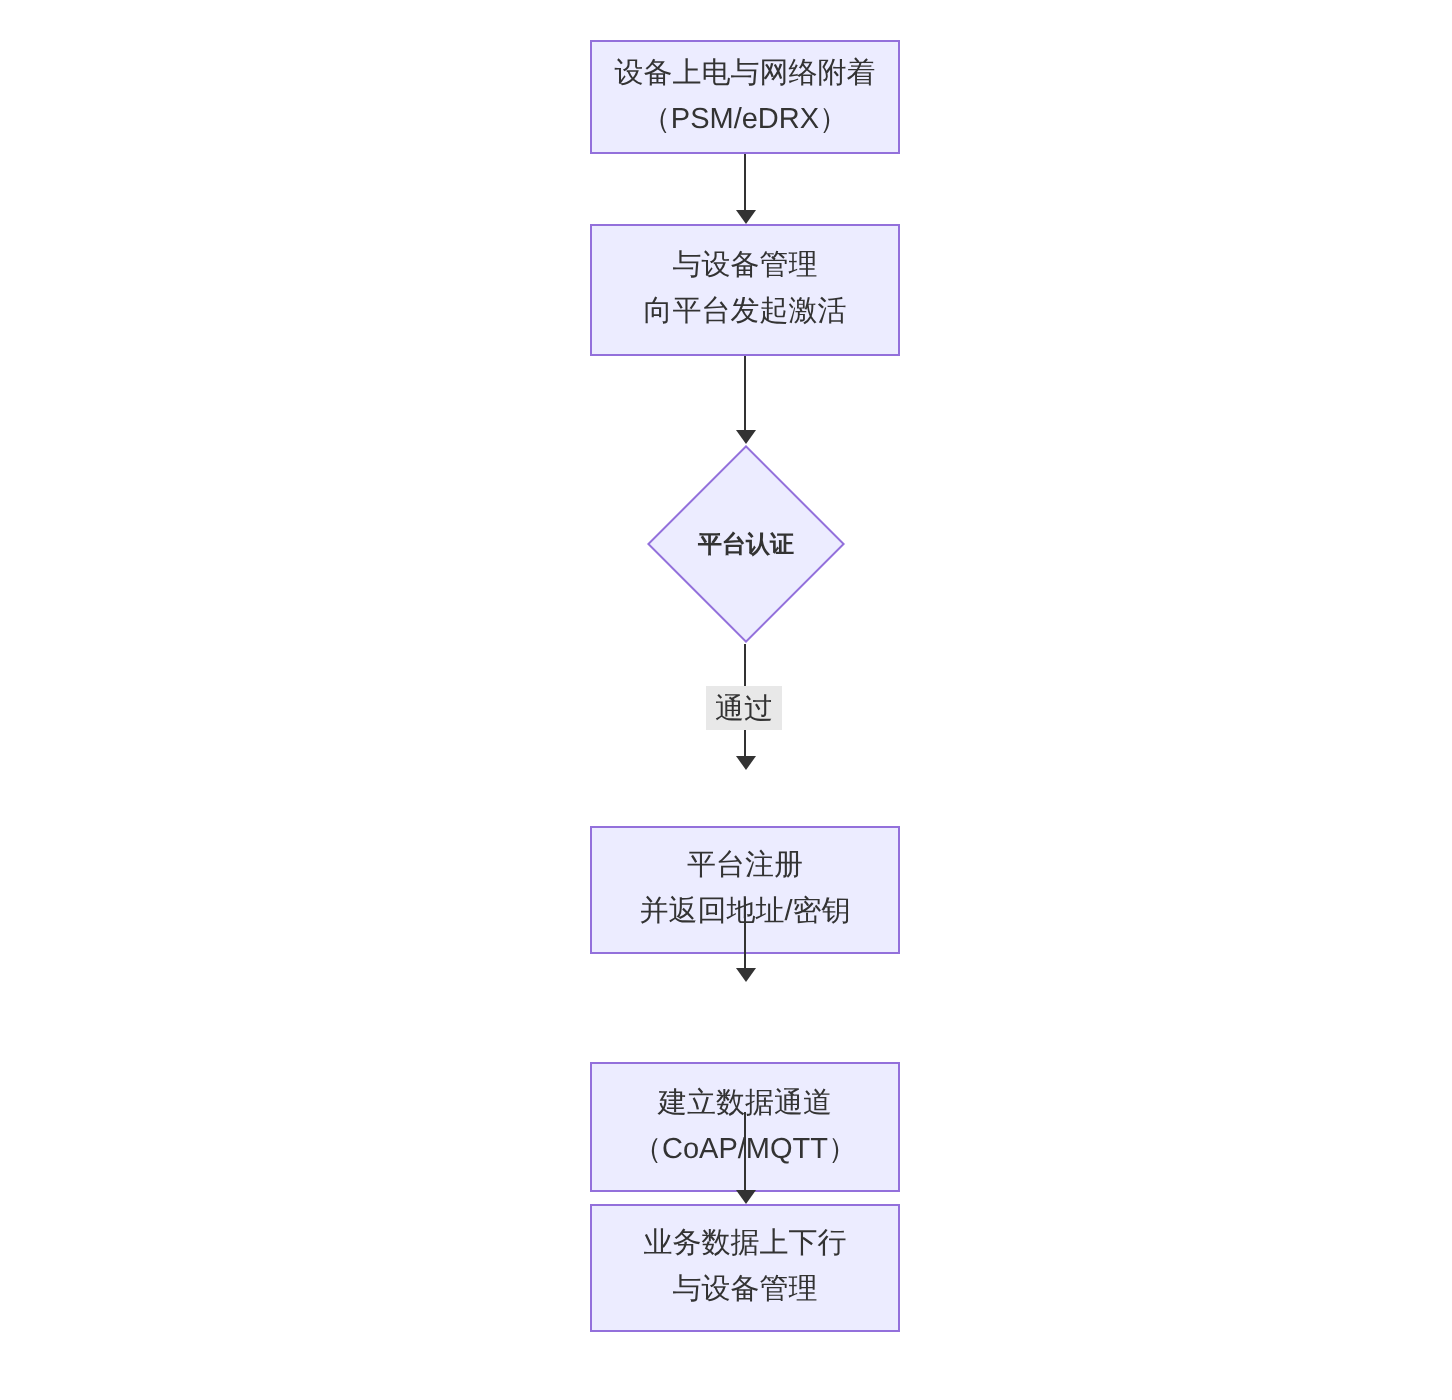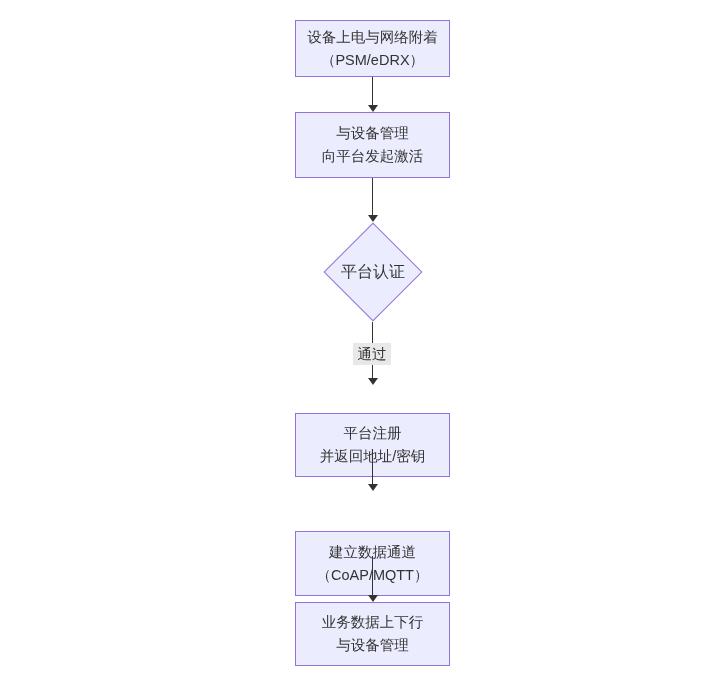--- a/index.html
+++ b/index.html
@@ -34,21 +34,22 @@
     position:absolute; left:14.5px; top:14.5px;
     width:70px; height:70px;
     transform:rotate(45deg);
     background:#ECECFF;
     border:1px solid #9370DB;
     box-sizing:border-box;
   }
   .diamond-label {
     position:absolute; left:0; top:0; right:0; bottom:0;
     display:flex; align-items:center; justify-content:center;
-    font-size:16px;
+    font-size:12px;
+    font-weight:bold;
   }
 
   .edge-line {
     position:absolute; left:372px; width:1px;
     background:#333333;
   }
   #edge1 { top:77px;  height:28px; }
   #edge2 { top:178px; height:37px; }
   #edge3 { top:322px; height:56px; }
   #edge4 { top:449px; height:35px; }

